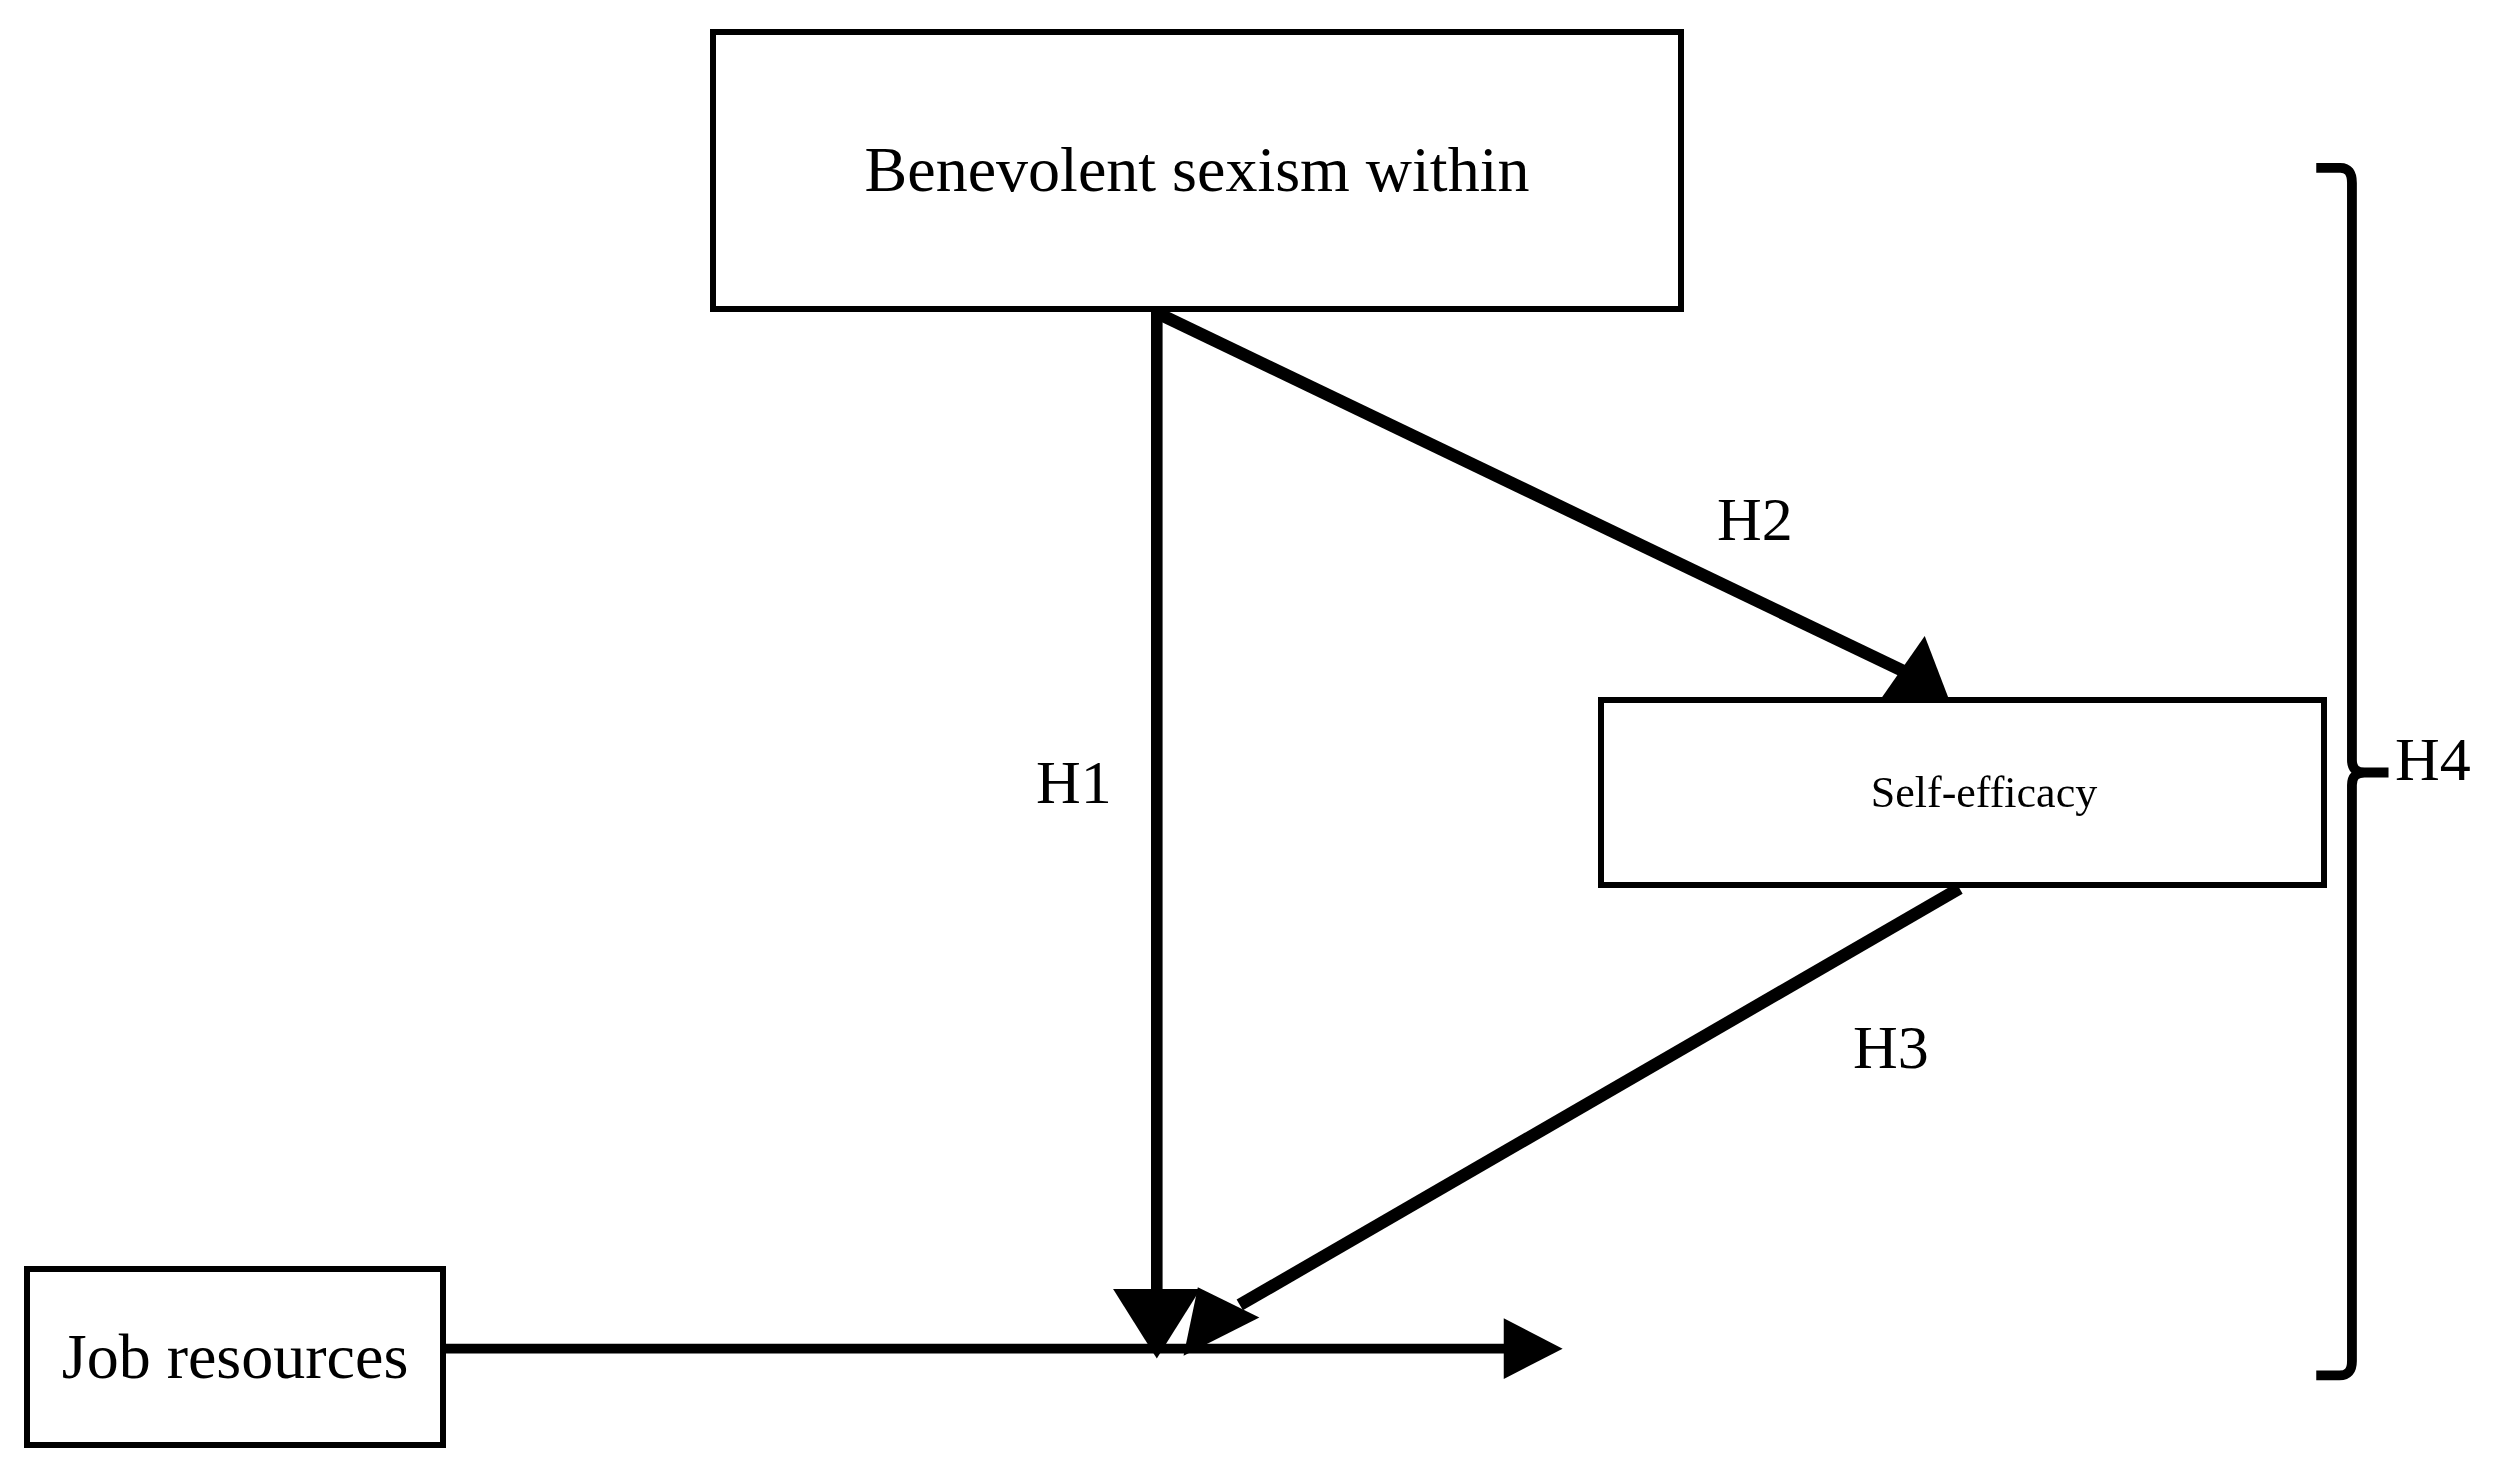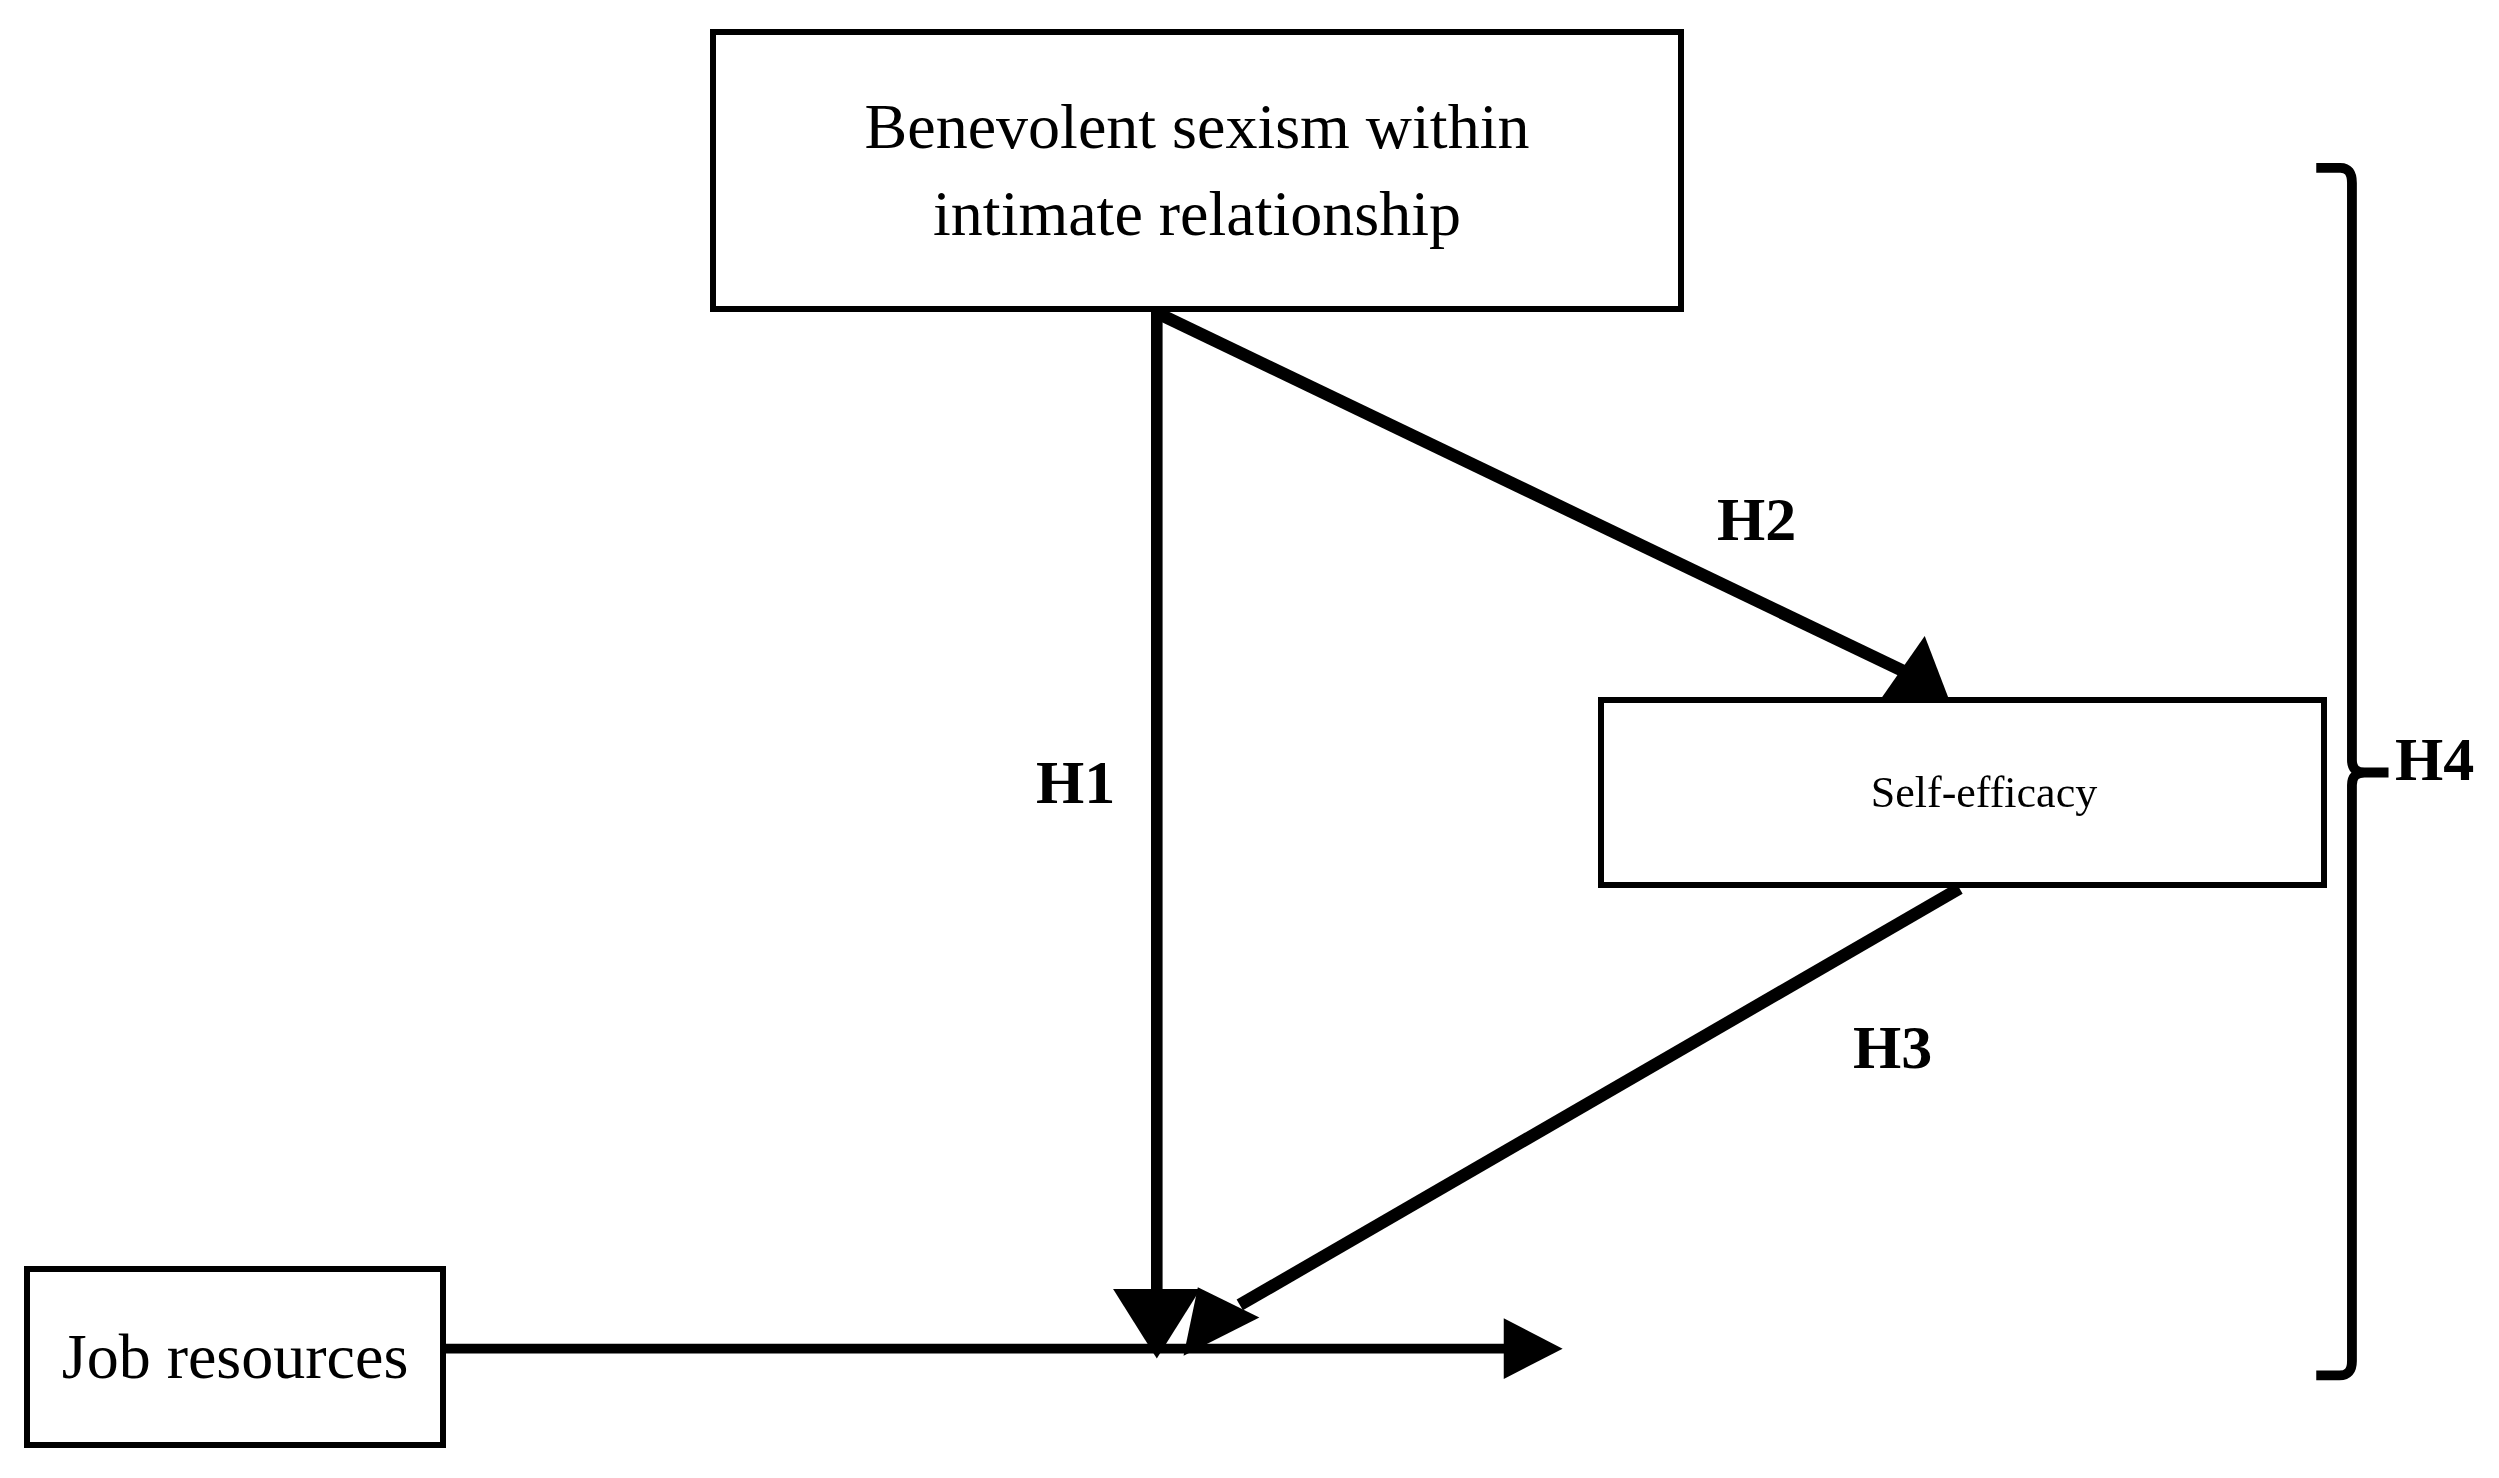--- a/index.html
+++ b/index.html
@@ -60,21 +60,21 @@
     left: 1559px;
     top: 1259px;
     width: 751px;
     height: 175px;
     font-size: 64px;
   }
   .edge-label {
     position: absolute;
     color: #000000;
     font-family: "Liberation Serif", "DejaVu Serif", serif;
-    font-weight: 700;
+    font-weight: 400;
     font-size: 62px;
     line-height: 1;
     white-space: nowrap;
     z-index: 6;
   }
   #label-h1 { left: 1036px; top: 751px; }
   #label-h2 { left: 1717px; top: 488px; }
   #label-h3 { left: 1853px; top: 1016px; }
   #label-h4 { left: 2395px; top: 728px; }
   #edges-layer {
@@ -122,21 +122,20 @@
                Q 2637 866 2637 880
                L 2637 1526
                Q 2637 1542 2623 1542
                L 2597 1542" fill="none" stroke="#000000" stroke-width="11" stroke-linecap="butt" stroke-linejoin="miter"></path>
     </g>
   </svg>
 
   <div class="node-box" id="box-benevolent-sexism">
     <span>
       <span>Benevolent sexism within</span><br>
-      <span>intimate relationship</span>
     </span>
   </div>
 
   <div class="node-box" id="box-self-efficacy">
     <span>Self-efficacy</span>
   </div>
 
   <div class="node-box" id="box-job-resources">
     <span>Job resources</span>
   </div>

